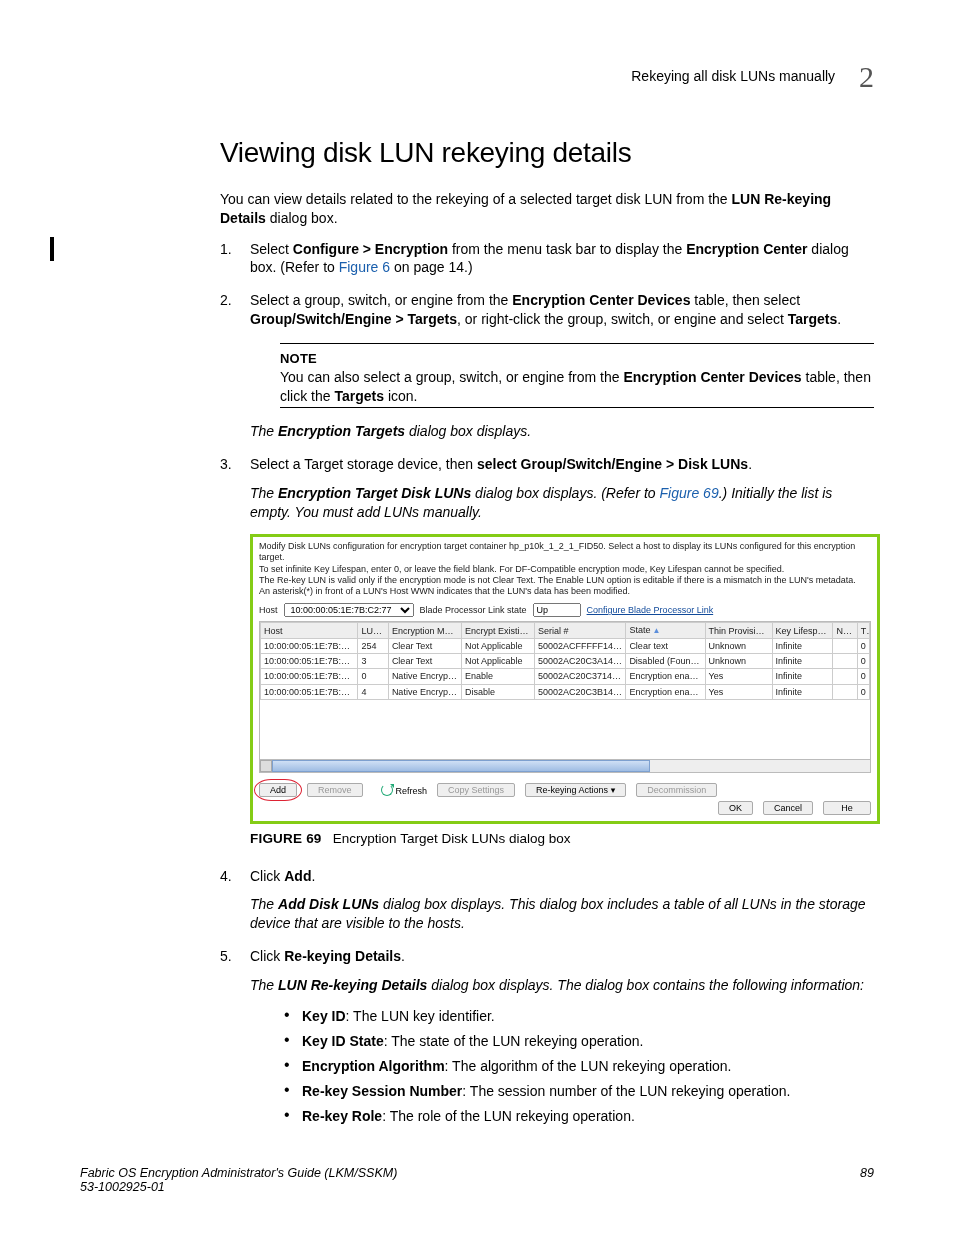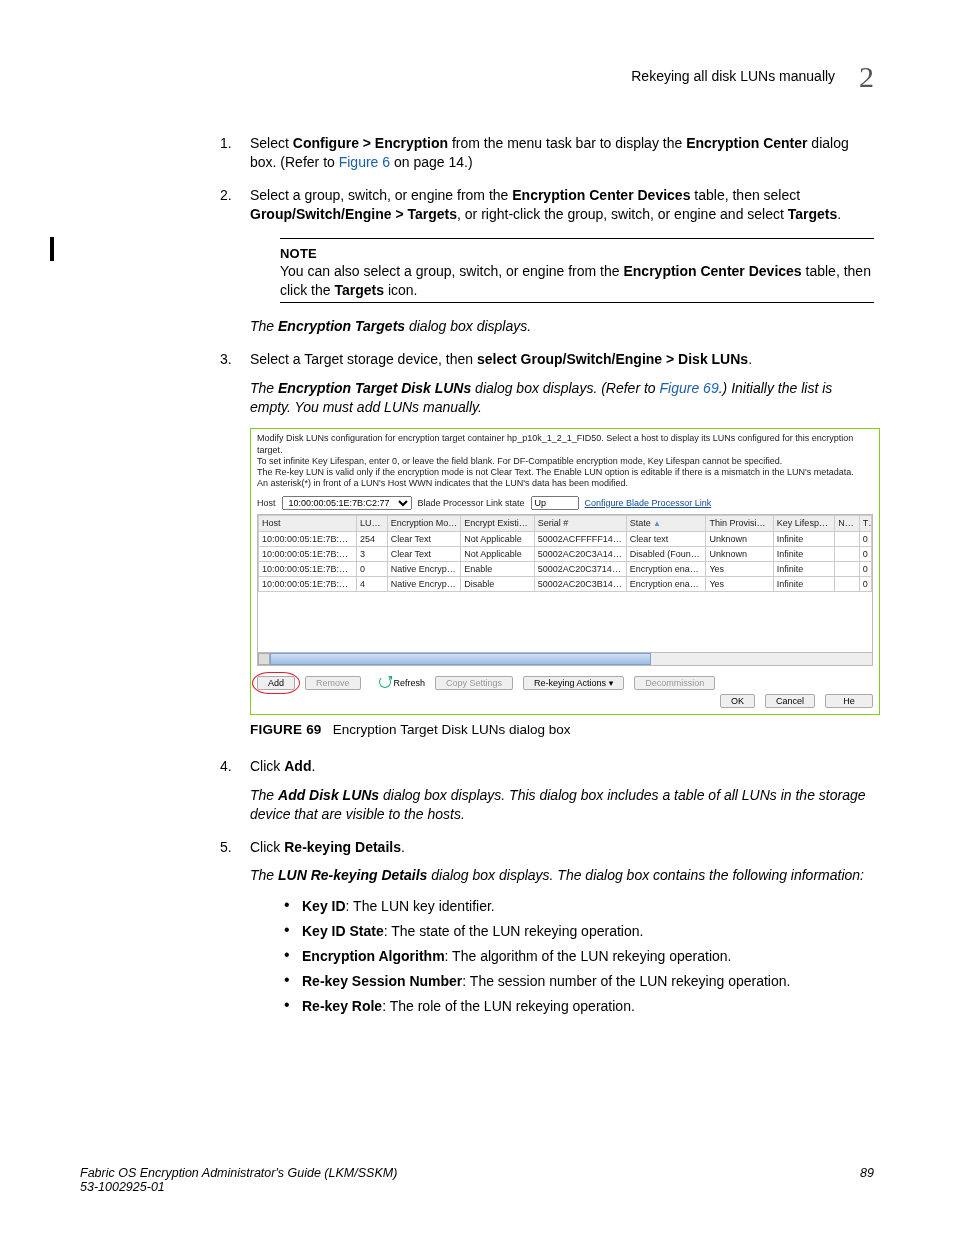--- a/index.html
+++ b/index.html
@@ -111,21 +111,21 @@
     font-style: italic;
     font-size: 12.5px;
     display: flex;
     justify-content: space-between;
     align-items: baseline;
   }
   .footer .pnum { font-style: italic; }
 
   
   .shot {
-    border: 1px solid #84cc16;
+    border: 3px solid #84cc16;
     background: #fff;
     font-family: Tahoma, Arial, sans-serif;
     font-size: 9px;
     color: #222;
     margin: 6px 0 4px 0;
     width: 630px;
     padding: 4px 6px 6px 6px;
     box-sizing: border-box;
   }
   .shot .intro { line-height: 1.25; margin-bottom: 6px; }
@@ -211,21 +211,25 @@
 
 <div class="page">
   <div class="vbar"></div>
 
   <div class="runhead">
     <span>Rekeying all disk LUNs manually</span>
     <span class="chnum">2</span>
   </div>
 
   <div class="body">
-
+    <h1 class="section">Viewing disk LUN rekeying details</h1>
+
+    <p>
+      <span>You can view details related to the rekeying of a selected target disk LUN from the </span><span class="b">LUN Re-keying Details</span><span> dialog box.</span>
+    </p>
 
     <ol class="steps">
       <li data-num="1">
         <span>Select </span><span class="b">Configure &gt; Encryption</span><span> from the menu task bar to display the </span><span class="b">Encryption Center</span><span> dialog box. (Refer to </span><a class="link">Figure 6</a><span> on page 14.)</span>
       </li>
 
       <li data-num="2">
         <span>Select a group, switch, or engine from the </span><span class="b">Encryption Center Devices</span><span> table, then select </span><span class="b">Group/Switch/Engine &gt; Targets</span><span>, or right-click the group, switch, or engine and select </span><span class="b">Targets</span><span>.</span>
 
         <div class="note">

